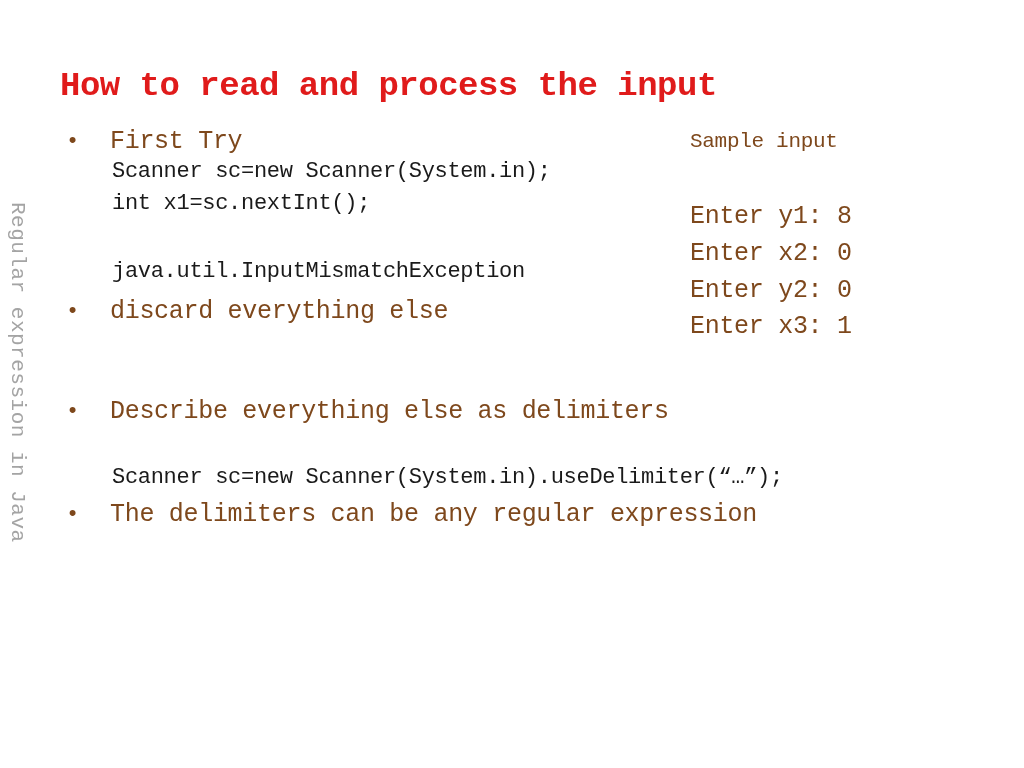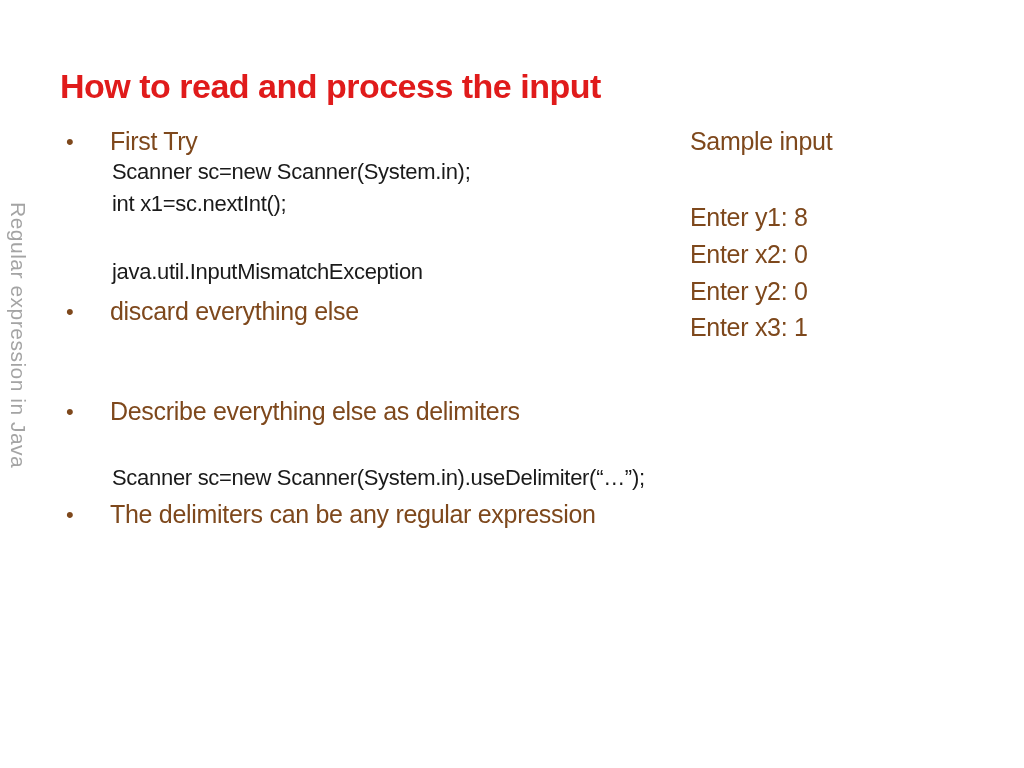--- a/index.html
+++ b/index.html
@@ -6,21 +6,21 @@
     margin: 0;
     padding: 0;
     background: #ffffff;
   }
   .slide {
     position: relative;
     width: 920px;
     height: 768px;
     background: #ffffff;
     overflow: hidden;
-    font-family: Liberation Sans, sans-serif;
+    font-family: Liberation Mono, monospace;
   }
   .slide-title {
     position: absolute;
     left: 60px;
     top: 42px;
     font-size: 34px;
     line-height: 42px;
     font-weight: 700;
     letter-spacing: -0.5px;
     color: #e01b1b;
@@ -66,21 +66,21 @@
     font-size: 22px;
     line-height: 28px;
     letter-spacing: -0.3px;
     white-space: nowrap;
   }
   .sample-heading {
     position: absolute;
     left: 690px;
     top: 126px;
     color: #7e481c;
-    font-size: 25px;
+    font-size: 21px;
     line-height: 31px;
     letter-spacing: -0.3px;
   }
   .sample-lines {
     position: absolute;
     left: 690px;
     top: 199px;
     color: #7e481c;
     font-size: 25px;
     letter-spacing: -0.3px;

